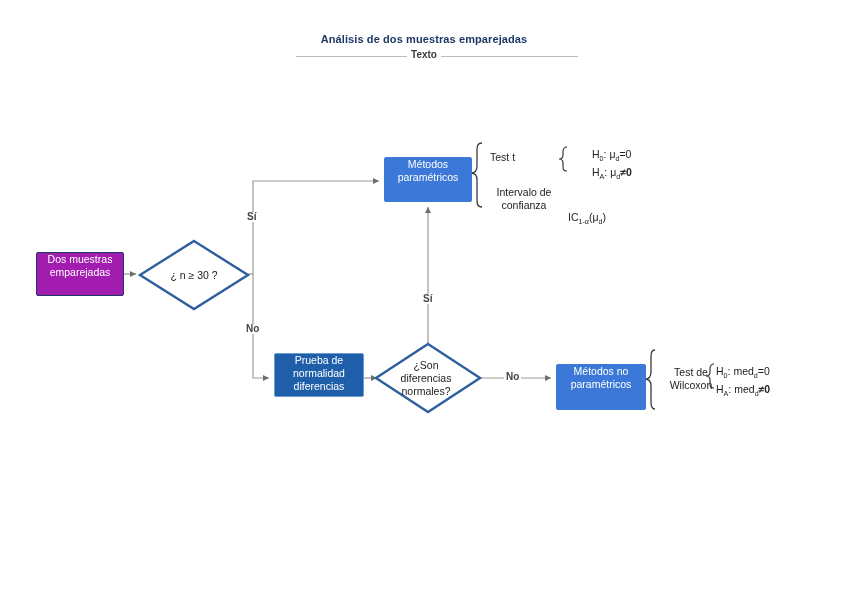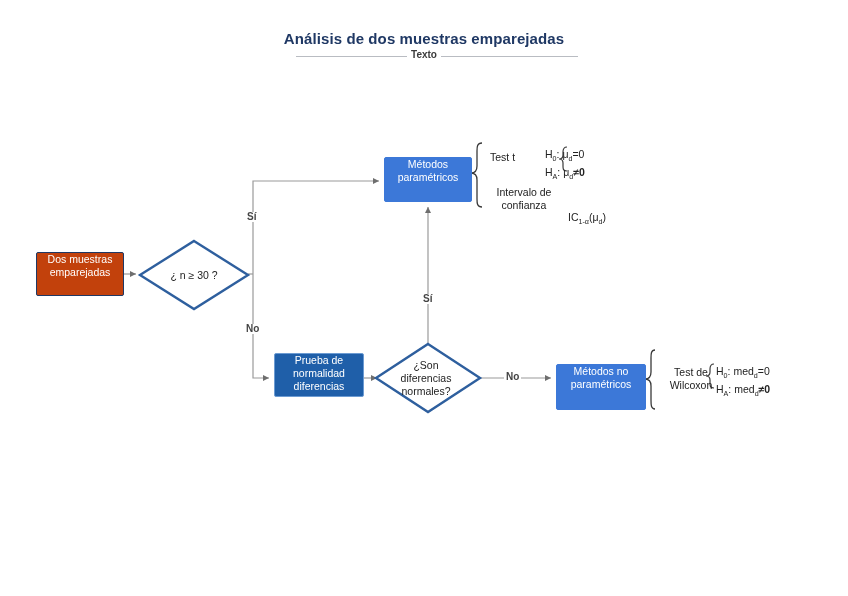--- a/index.html
+++ b/index.html
@@ -18,21 +18,21 @@
 
   
   #title-block {
     position: absolute;
     left: 0;
     top: 30px;
     width: 848px;
     text-align: center;
   }
   #page-title {
-    font-size: 15px;
+    font-size: 11px;
     font-weight: bold;
     color: #1F3864;
     letter-spacing: 0.1px;
     line-height: 18px;
   }
   #title-rule {
     position: absolute;
     left: 296px;
     top: 26px;
     width: 282px;
@@ -69,21 +69,21 @@
     display: flex;
     align-items: flex-start;
     justify-content: center;
     text-align: center;
     color: #ffffff;
     font-size: 10.5px;
     line-height: 13px;
     border-radius: 2px;
   }
   .node-dark {
-    background: #c2410c;
+    background: #a21caf;
     border: 1px solid #1F3864;
   }
   .node-blue {
     background: #3C78D8;
     border: 1px solid #3C78D8;
   }
   .node-blue2 {
     background: #1F5FA9;
     border: 1px solid #6C9BD2;
   }
@@ -127,21 +127,21 @@
   .annot {
     position: absolute;
     font-size: 10.5px;
     line-height: 13px;
     color: #222222;
   }
   sub { font-size: 0.68em; }
 
   #annot-testt     { left: 490px; top: 151px; }
   #annot-interval  { left: 485px; top: 186px; text-align: center; width: 78px; }
-  #annot-h-param   { left: 545px; top: 148px; }
+  #annot-h-param   { left: 592px; top: 148px; }
   #annot-ic        { left: 568px; top: 191px; margin-top: 20px; }
   #annot-wilcoxon  { left: 660px; top: 366px; text-align: center; width: 62px; }
   #annot-h-nonpar  { left: 716px; top: 365px; }
 
   .hyp { white-space: nowrap; }
   .hyp b { font-weight: bold; }
 </style>
 </head>
 <body>
 

